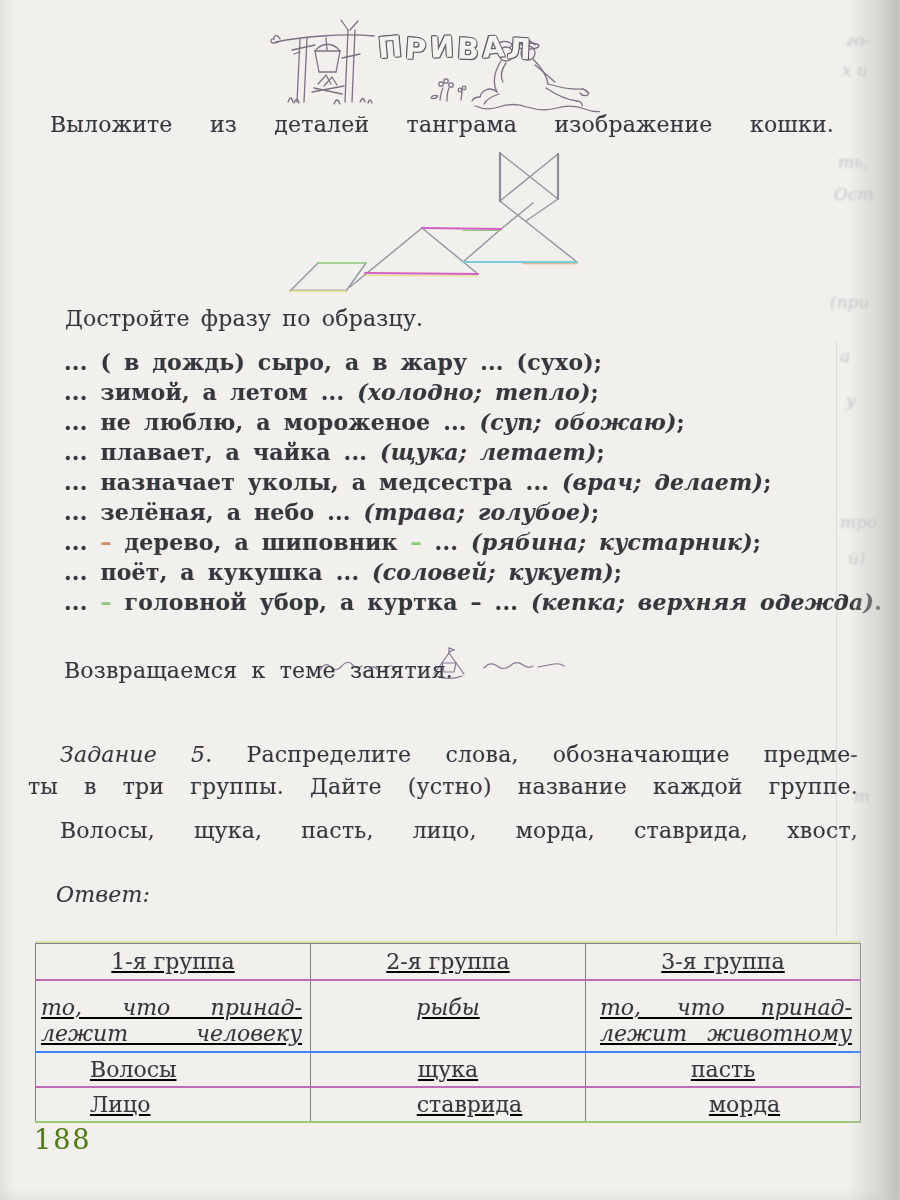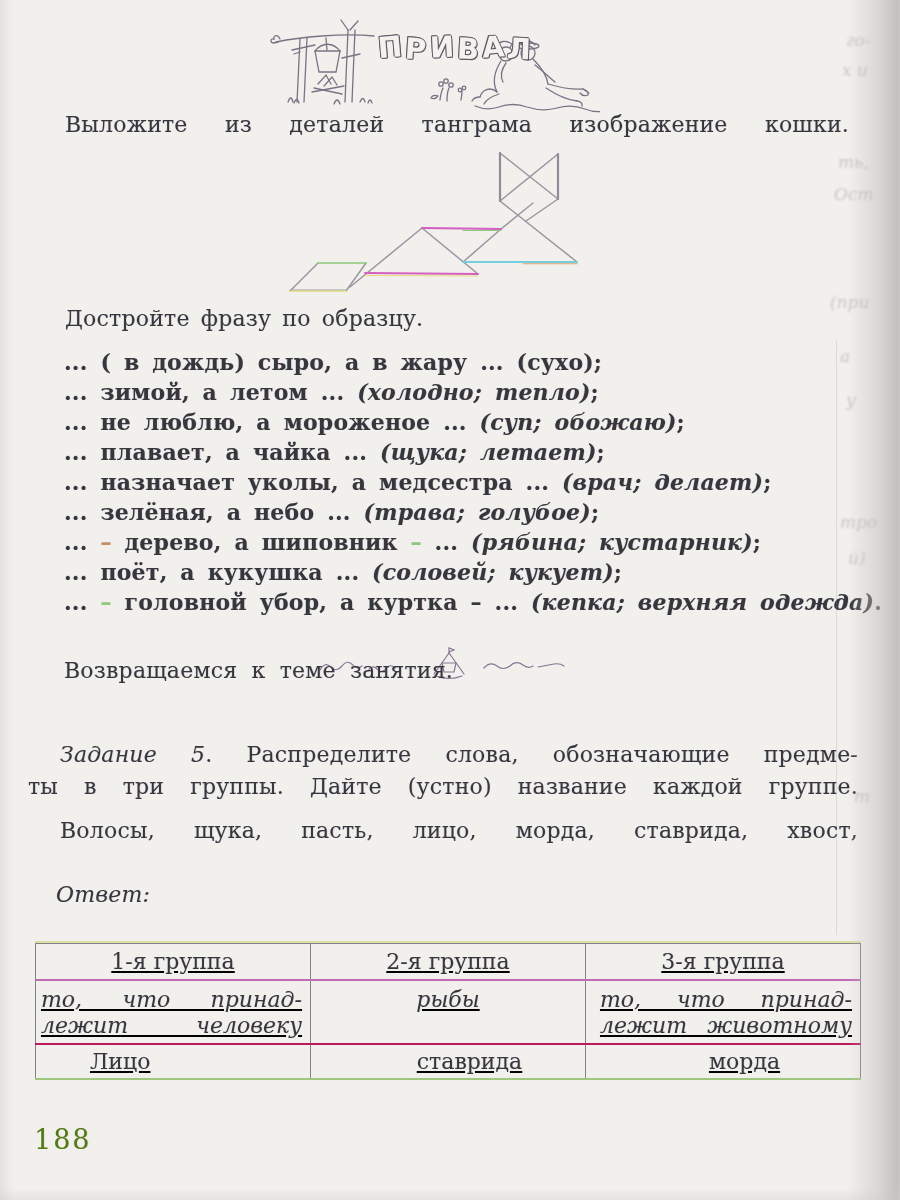--- a/index.html
+++ b/index.html
@@ -18,41 +18,41 @@
   .ind{text-indent:32px;}
 
   #banner-text{
     left:378px;top:31px;
     font-family:"DejaVu Sans", sans-serif;font-weight:bold;font-size:29px;
     letter-spacing:3px;color:#f3f2ef;
     text-shadow:1px 0 #5f5a64,-1px 0 #5f5a64,0 1px #5f5a64,0 -1px #5f5a64,1px 1px #5f5a64,-1px -1px #5f5a64;
   }
   #banner-text span{display:inline-block;}
 
-  #intro{left:65px;top:112px;width:784px;}
+  #intro{left:50px;top:112px;width:784px;}
   #ex-title{left:65px;top:306px;word-spacing:4px;}
   #phrases{left:64px;top:349px;width:800px;font-weight:bold;}
   #phrases .line{height:30px;word-spacing:5px;white-space:nowrap;}
   #return-line{left:64px;top:658px;word-spacing:7px;}
   #task{left:28px;top:742px;width:830px;}
   #task .line{height:32px;}
   #words{left:28px;top:818px;width:830px;}
   #words .line{height:34px;}
   #otvet{left:56px;top:882px;}
   #pagenum{left:34px;top:1124px;font-size:27px;letter-spacing:2px;color:#4d7c0f;
     text-shadow:.6px 0 0 rgba(178,70,150,.2);}
 
   #answers-table{left:35px;top:943px;text-decoration:underline;}
   table{border-collapse:collapse;table-layout:fixed;width:826px;
     box-shadow:0 -2px 0 rgba(211,222,148,.85);}
   table{border:1.6px solid #81818b;}
   td{border-left:1.4px solid #81818b;font-size:22px;color:#36363b;
      text-shadow:.6px 0 0 rgba(178,70,150,.15), -.6px 0 0 rgba(60,160,170,.15);}
   tr.h td{height:33px;text-align:center;border-bottom:2px solid #c06cb4;}
-  tr.s td{height:52px;vertical-align:top;border-bottom:2px solid #be185d;padding:6px 8px 4px;line-height:26px;}
+  tr.s td{height:52px;vertical-align:top;border-bottom:2px solid #3b82f6;padding:14px 8px 4px;line-height:26px;}
   tr.s td.c0{text-align:justify;text-align-last:justify;padding-left:5px;}
   tr.s td.c1{text-align:center;}
   tr.s td.c2{text-align:justify;text-align-last:justify;padding-left:14px;}
   tr.d td{height:31px;}
   tr.r1 td{border-bottom:2px solid #c06cb4;}
   tr.r2 td{border-bottom:2px solid #9cc77c;padding-left:44px;}
   tr.d td.c0{padding-left:54px;text-align:left;}
   tr.d td.c1,tr.d td.c2{text-align:center;}
 
   .ghost{position:absolute;font-size:17px;color:#8b8894;opacity:.42;filter:blur(1px);font-style:italic;}
@@ -205,20 +205,25 @@
             <div>лежит человеку</div>
           </td>
           <td class="it c1">
             <div>рыбы</div>
           </td>
           <td class="it c2">
             <div>то, что принад-</div>
             <div>лежит животному</div>
           </td>
         </tr>
+        <tr class="d r1">
+          <td class="c0">Волосы</td>
+          <td class="c1">щука</td>
+          <td class="c2">пасть</td>
+        </tr>
         <tr class="d r2">
           <td class="c0">Лицо</td>
           <td class="c1">ставрида</td>
           <td class="c2">морда</td>
         </tr>
       </tbody>
     </table>
 </div>
 
 <div id="pagenum" class="abs">188</div>

